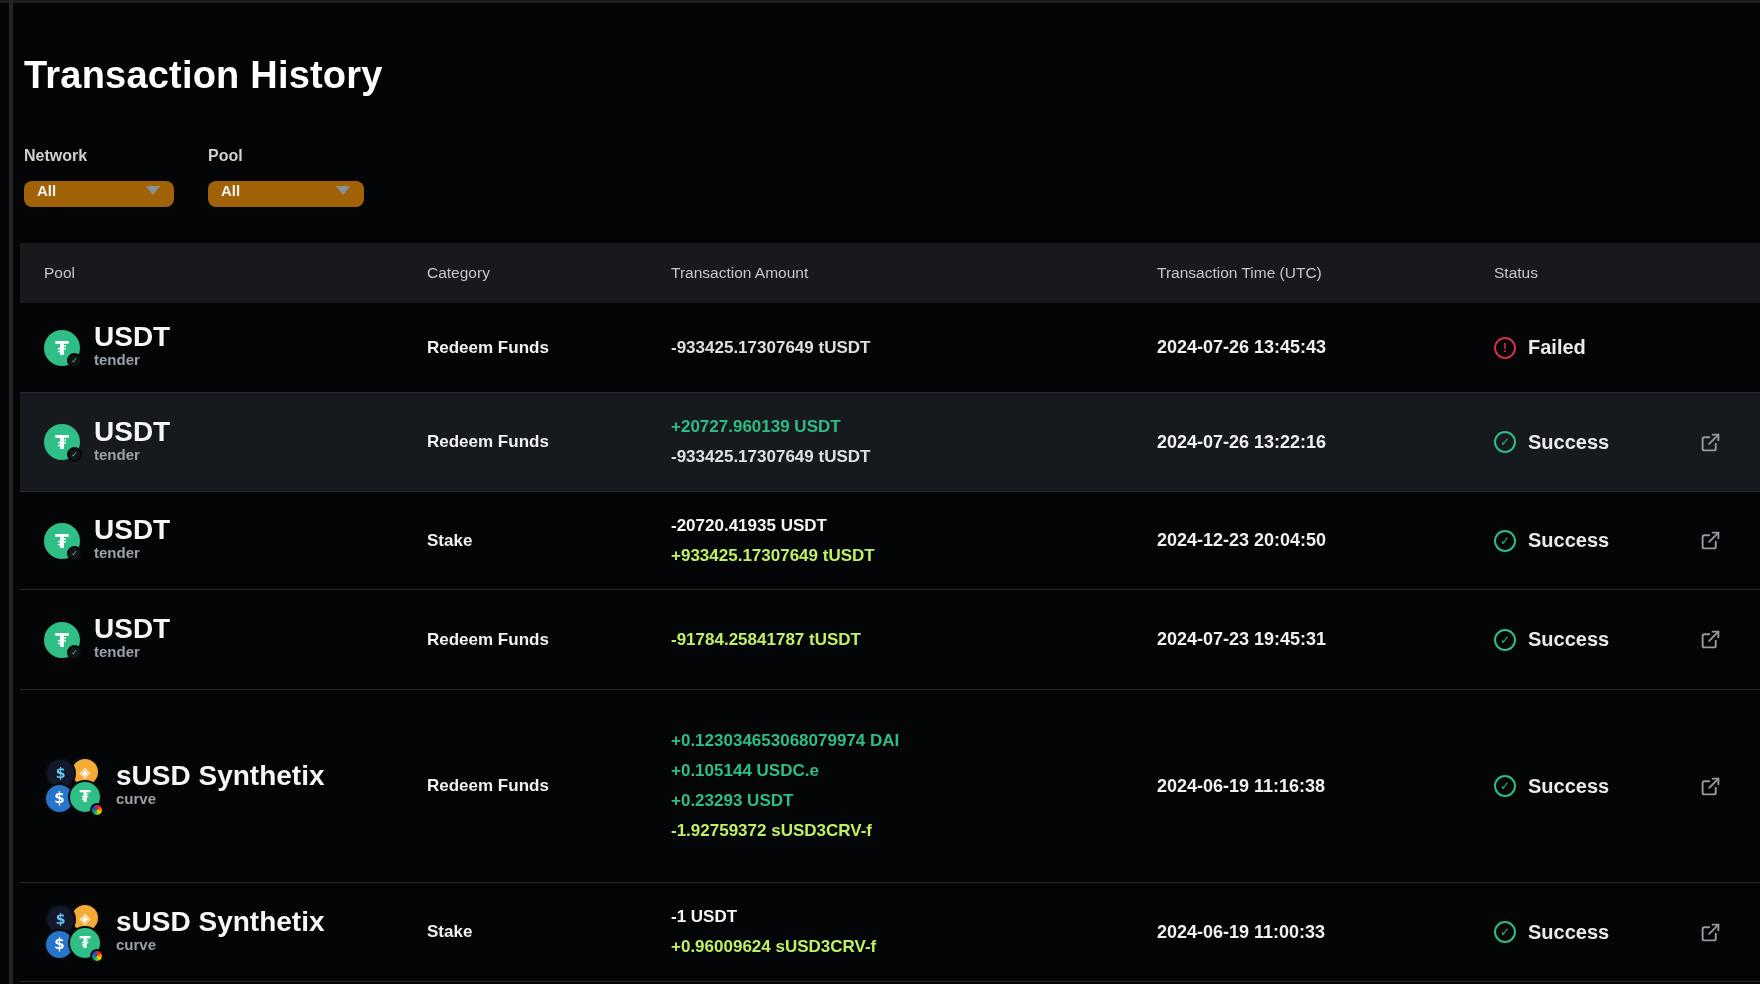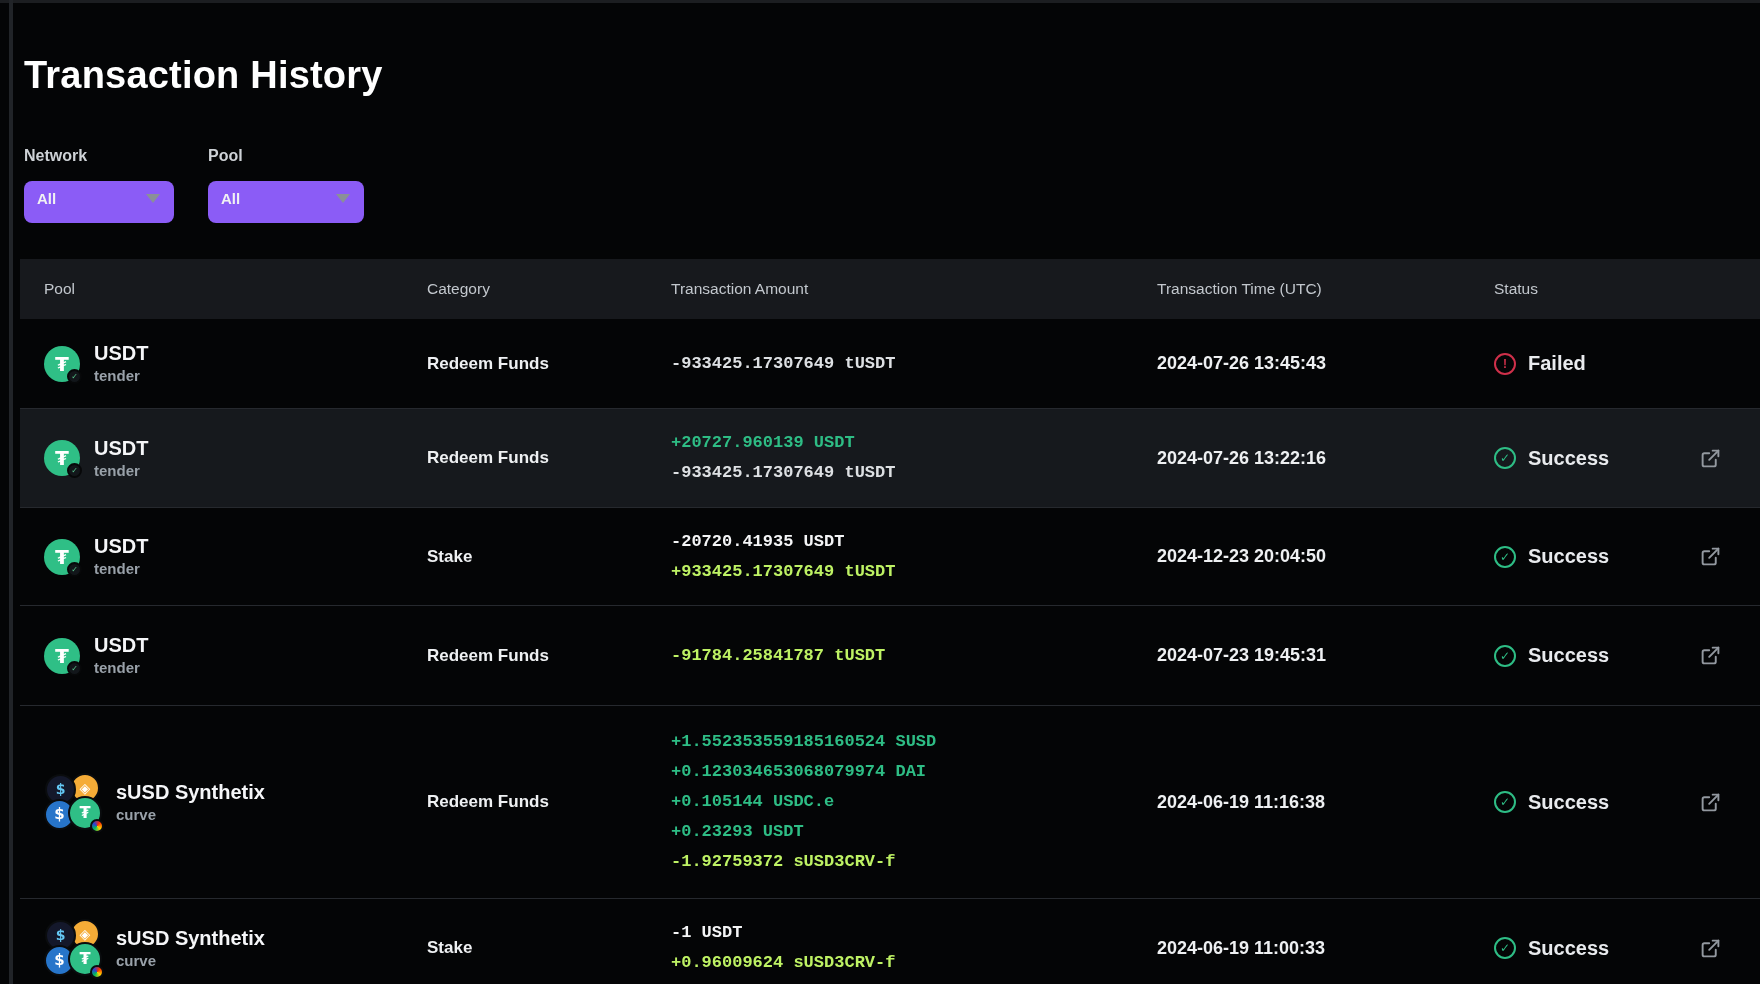--- a/index.html
+++ b/index.html
@@ -9,48 +9,48 @@
   .edge-top  { position:absolute; top:0; left:0; right:0; height:3px; background:#1c1e21; }
   .edge-left { position:absolute; top:0; left:9px; bottom:0; width:4px; background:#212428; }
 
   .page { position:relative; padding:14px 0 0 20px;margin-top:36px; }
 
   .page-title { font-size:38px; font-weight:800; color:#ffffff; letter-spacing:.2px; margin:4px 0 0 4px; }
 
   
   .filters { display:flex; gap:34px; margin:50px 0 0 4px; }
   .filter-label { font-size:16px; font-weight:700; color:#ced2d6; margin-bottom:16px; }
-  .dropdown { height:42px; background:#8b5cf6; border-radius:8px; display:flex; align-items:center;
+  .dropdown { height:26px; background:#a16207; border-radius:8px; display:flex; align-items:center;
     justify-content:space-between; padding:0 14px 8px 13px; cursor:pointer; }
   .dd-network { width:150px; }
   .dd-pool { width:156px; }
   .dropdown .dd-value { font-size:15px; font-weight:700; color:#f0f1f3; }
   .caret { width:0; height:0; border-left:7px solid transparent; border-right:7px solid transparent;
     border-top:9px solid #8a9097; }
 
   
   .table { margin-top:36px; }
   .thead, .row { display:grid; grid-template-columns:407px 244px 486px 337px 206px 1fr; align-items:center; }
   .thead { height:60px; background:#17191d; }
   .th { font-size:15.5px; font-weight:400; color:#c2c7cd; }
   .th-pool { padding-left:24px; }
 
   .row { border-bottom:1px solid #26292e; background:transparent; }
   .row.hl { background:#16191d; }
   .h90{height:90px} .h99{height:99px} .h98{height:98px} .h100{height:100px} .h193{height:193px}
 
   .pool-cell { display:flex; align-items:center; gap:14px; padding-left:24px; }
-  .pool-name { font-size:20px; font-weight:700; color:#f5f6f8; line-height:24px; }
+  .pool-name { font-size:28px; font-weight:700; color:#f5f6f8; line-height:24px; }
   .pool-sub  { font-size:15px; font-weight:700; color:#99a1a9; line-height:20px; margin-top:1px; }
 
   .cat-cell  { font-size:17px; font-weight:700; color:#eef0f2; }
   .time-cell { font-size:18px; font-weight:700; color:#eef0f2; }
 
   .amt-cell { display:flex; flex-direction:column; }
-  .amt-line { font-size:17px; font-weight:600; line-height:30px; white-space:nowrap;font-family:Liberation Mono, monospace; }
+  .amt-line { font-size:17px; font-weight:600; line-height:30px; white-space:nowrap; }
   .tone-green  { color:#2ebd85; }
   .tone-bright { color:#f4f5f6; font-weight:700; }
   .tone-white  { color:#dde0e3; }
   .tone-muted  { color:#bef264; }
 
   .status-cell { display:flex; align-items:center; gap:12px; }
   .sicon { width:22px; height:22px; border-radius:50%; border:2px solid; display:flex;
     align-items:center; justify-content:center; font-size:12px; font-weight:700; line-height:1; }
   .s-failed  { border-color:#cf304a; color:#cf304a; }
   .s-success { border-color:#2ebd85; color:#2ebd85; }
@@ -247,21 +247,20 @@
           <span class="cc cc-usdt">₮</span>
           <span class="curve-badge"></span>
         </div>
         <div class="pool-text">
           <div class="pool-name">sUSD Synthetix</div>
           <div class="pool-sub">curve</div>
         </div>
       </div>
       <div class="cell cat-cell">Redeem Funds</div>
       <div class="cell amt-cell">
-        <div class="amt-line tone-green">+1.552353559185160524 SUSD</div>
         <div class="amt-line tone-green">+0.123034653068079974 DAI</div>
         <div class="amt-line tone-green">+0.105144 USDC.e</div>
         <div class="amt-line tone-green">+0.23293 USDT</div>
         <div class="amt-line tone-muted">-1.92759372 sUSD3CRV-f</div>
       </div>
       <div class="cell time-cell">2024-06-19 11:16:38</div>
       <div class="cell status-cell">
         <span class="sicon s-success">✓</span>
         <span class="slabel">Success</span>
       </div>

